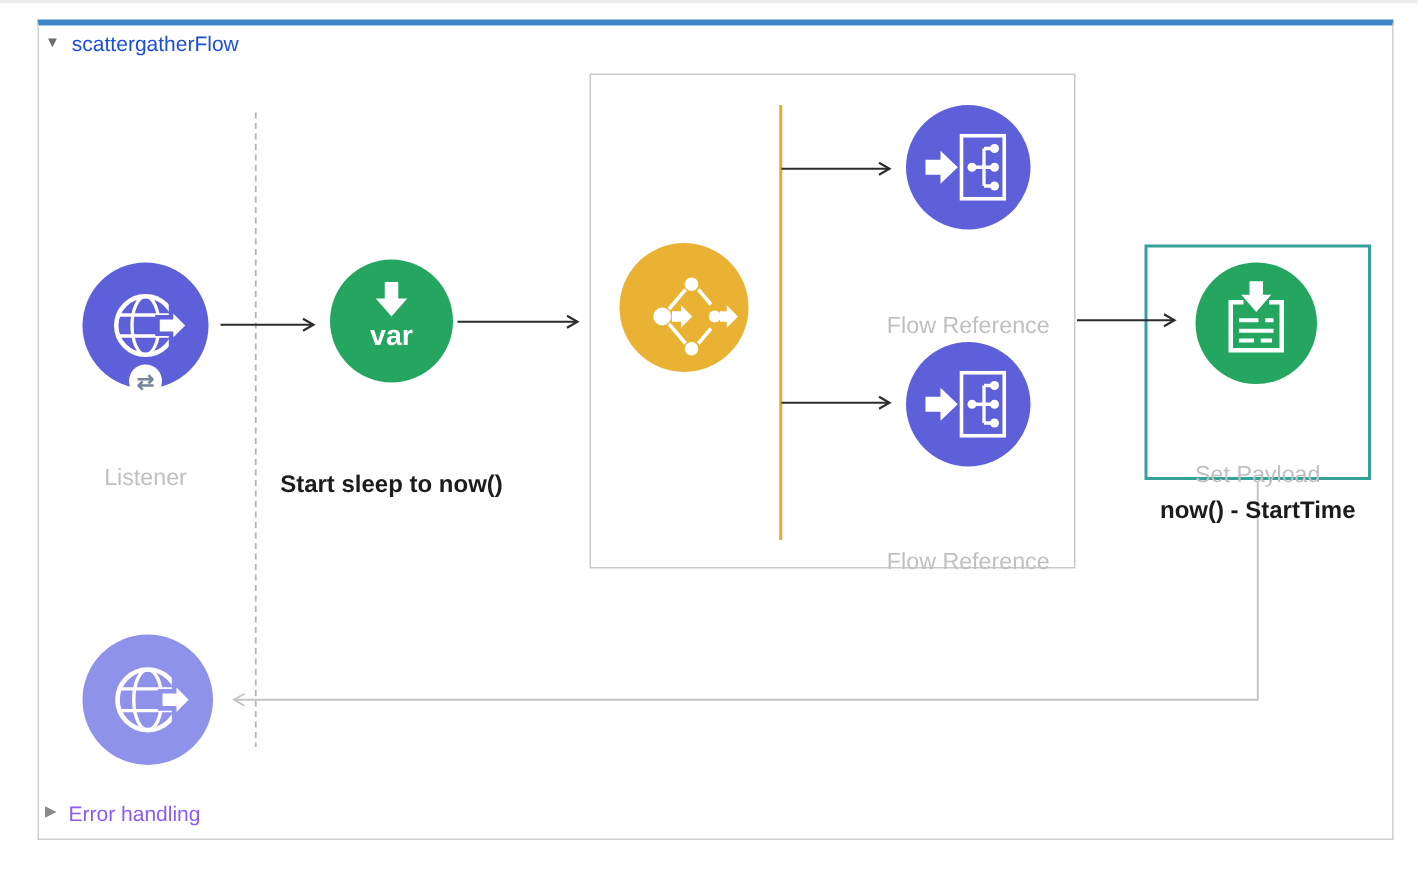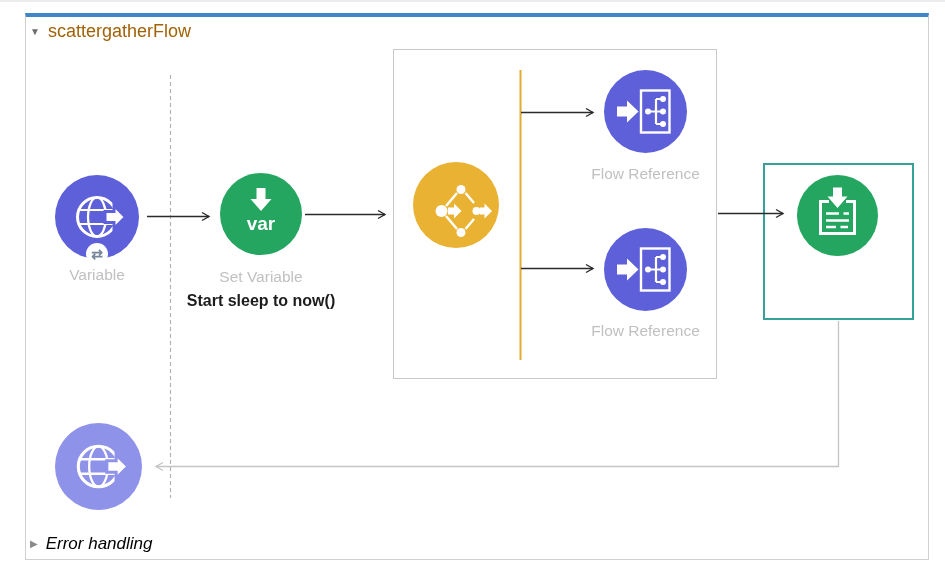--- a/index.html
+++ b/index.html
@@ -12,47 +12,47 @@
   html,body{margin:0;padding:0;background:#fff;}
   body{width:945px;height:582px;position:relative;overflow:hidden;
        font-family:"Liberation Sans",sans-serif;}
   .canvas{position:absolute;inset:0;}
   .top-strip{position:absolute;left:0;top:0;width:945px;height:2px;background:#ededed;}
   .flow{position:absolute;left:25px;top:13px;width:904px;height:547px;box-sizing:border-box;
         background:#fff;border:1px solid var(--flow-border);
         border-top:4px solid var(--flow-top-border);}
   .flow-header{position:absolute;left:30px;top:21px;display:flex;align-items:center;gap:8px;}
   .tri-open{color:#6e6e6e;font-size:10px;line-height:1;}
-  .flow-title{font-size:18px;color:#a16207;}
+  .flow-title{font-size:14px;color:#1d4ed8;}
   .route-box{position:absolute;left:393px;top:49px;width:324px;height:330px;box-sizing:border-box;
              border:1px solid var(--route-border);background:#fff;}
   .selection-box{position:absolute;left:763px;top:163px;width:151px;height:157px;box-sizing:border-box;
                  border:2px solid var(--selection-teal);background:#fff;}
   svg.connectors{position:absolute;left:0;top:0;width:945px;height:582px;pointer-events:none;z-index:3;}
   .cb{stroke:var(--connector-black);stroke-width:1.4;}
   .cg{stroke:var(--connector-gray);stroke-width:1.3;fill:none;}
   .dash{stroke:var(--dashed-gray);stroke-width:1.2;stroke-dasharray:4 3;}
   .rail{stroke:var(--rail-yellow);stroke-width:2;}
   .mkb{fill:none;stroke:var(--connector-black);stroke-width:1.4;}
   .mkg{fill:none;stroke:var(--connector-gray);stroke-width:1.3;}
   .circle{position:absolute;border-radius:50%;z-index:4;}
   .n-purple{background:var(--node-purple);} .n-purple .icon{color:var(--node-purple);}
   .n-purple-light{background:var(--node-purple-light);} .n-purple-light .icon{color:var(--node-purple-light);}
   .n-green{background:var(--node-green);} .n-green .icon{color:var(--node-green);}
   .n-yellow{background:var(--node-yellow);} .n-yellow .icon{color:var(--node-yellow);}
   .icon{position:absolute;inset:0;width:100%;height:100%;}
   .badge{position:absolute;left:31px;top:68px;width:22px;height:22px;background:#fff;border-radius:50%;
          display:flex;align-items:center;justify-content:center;
          color:#76879a;font-size:14px;font-weight:bold;z-index:5;}
-  .labels{position:absolute;text-align:center;z-index:4;}
+  .labels{position:absolute;text-align:center;z-index:4;margin-top:44px;}
   .tlabel{font-size:15.5px;color:var(--label-gray);line-height:1.35;}
   .caption{font-size:16px;font-weight:600;color:var(--label-black);line-height:1.35;margin-top:2px;}
   .error-row{position:absolute;left:30px;top:534px;display:flex;align-items:center;gap:8px;z-index:4;}
   .tri-closed{color:#8a8a8a;font-size:10px;line-height:1;}
-  .error-label{font-size:17px;color:#000000;font-style:italic;}
+  .error-label{font-size:14px;color:#8b5cf6;}
 </style>
 </head>
 <body>
 
 <div class="canvas">
   <div class="top-strip"></div>
 
   <div class="flow"></div>
 
   <div class="flow-header">
@@ -88,31 +88,30 @@
       <ellipse cx="42" cy="42" rx="9" ry="19.5" fill="none" stroke="#fff" stroke-width="2.2"></ellipse>
       <line x1="24" y1="35" x2="60" y2="35" stroke="#fff" stroke-width="2.2"></line>
       <line x1="24" y1="49" x2="60" y2="49" stroke="#fff" stroke-width="2.2"></line>
       <polygon points="50,36.5 59,36.5 59,30.5 70.5,42 59,53.5 59,47.5 50,47.5" fill="#fff" stroke="currentColor" stroke-width="3"></polygon>
     </svg>
     <div class="badge">
       <span>⇄</span>
     </div>
   </div>
   <div class="labels" style="left:22px;top:265px;width:150px;">
-    <div class="tlabel">Variable</div>
+    <div class="tlabel">Listener</div>
   </div>
 
   <div class="circle n-green" style="left:220px;top:173px;width:82px;height:82px;">
     <svg class="icon" viewBox="0 0 82 82">
       <polygon points="36.5,15 45.5,15 45.5,26 51.5,26 41,38 30.5,26 36.5,26" fill="#fff"></polygon>
       <text x="41" y="57" text-anchor="middle" font-size="19" font-weight="bold" fill="#fff">var</text>
     </svg>
   </div>
   <div class="labels" style="left:186px;top:267px;width:150px;">
-    <div class="tlabel">Set Variable</div>
     <div class="caption">Start sleep to now()</div>
   </div>
 
   <div class="circle n-yellow" style="left:413px;top:162px;width:86px;height:86px;">
     <svg class="icon" viewBox="0 0 86 86">
       <circle cx="48" cy="27.5" r="4.5" fill="#fff"></circle>
       <circle cx="28.5" cy="49" r="6" fill="#fff"></circle>
       <circle cx="48" cy="70.5" r="4.5" fill="#fff"></circle>
       <circle cx="63.5" cy="49" r="4" fill="#fff"></circle>
       <g stroke="#fff" stroke-width="2.4">
@@ -156,20 +155,24 @@
     <div class="tlabel">Flow Reference</div>
   </div>
 
   <div class="circle n-green" style="left:797px;top:175px;width:81px;height:81px;">
     <svg class="icon" viewBox="0 0 81 81">
       <polygon points="36,12.5 45,12.5 45,21.5 50.5,21.5 40.5,33 30.5,21.5 36,21.5" fill="#fff"></polygon>
       <path d="M32,26.5 H23.5 V58.5 H57.5 V26.5 H49" fill="none" stroke="#fff" stroke-width="3"></path>
       <path d="M29,38.5 H42 M46.5,38.5 H52 M29,45.5 H52 M29,52 H39 M43.5,52 H51" stroke="#fff" stroke-width="2.6" fill="none"></path>
     </svg>
   </div>
+  <div class="labels" style="left:764px;top:263px;width:149px;">
+    <div class="tlabel">Set Payload</div>
+    <div class="caption">now() - StartTime</div>
+  </div>
 
   <div class="circle n-purple-light" style="left:55px;top:423px;width:87px;height:87px;">
     <svg class="icon" viewBox="0 0 84 84">
       <circle cx="42" cy="42" r="19.5" fill="none" stroke="#fff" stroke-width="3"></circle>
       <ellipse cx="42" cy="42" rx="9" ry="19.5" fill="none" stroke="#fff" stroke-width="2.2"></ellipse>
       <line x1="24" y1="35" x2="60" y2="35" stroke="#fff" stroke-width="2.2"></line>
       <line x1="24" y1="49" x2="60" y2="49" stroke="#fff" stroke-width="2.2"></line>
       <polygon points="50,36.5 59,36.5 59,30.5 70.5,42 59,53.5 59,47.5 50,47.5" fill="#fff" stroke="currentColor" stroke-width="3"></polygon>
     </svg>
   </div>

